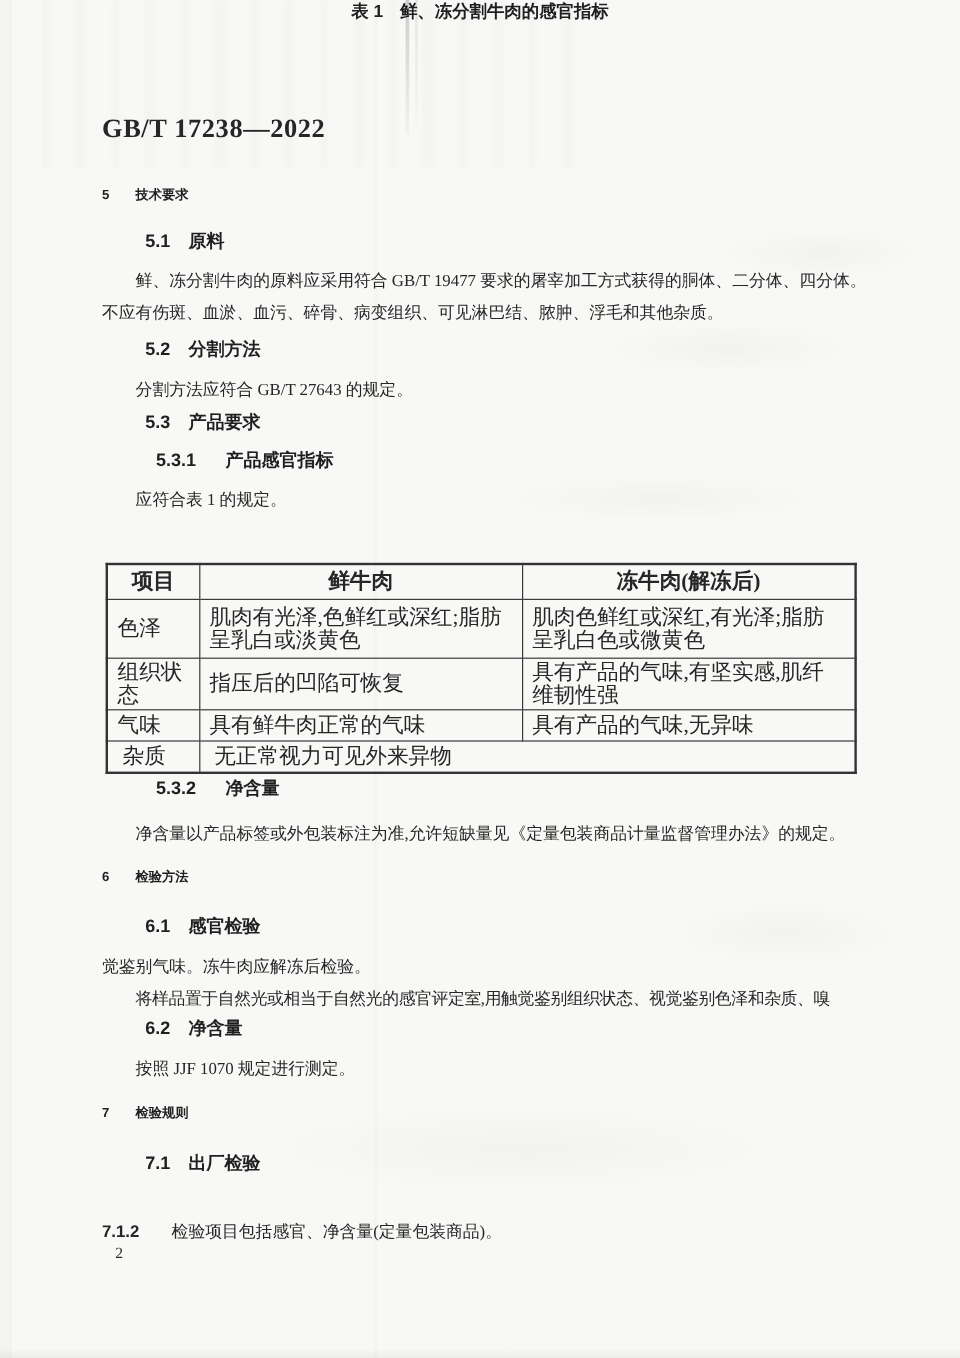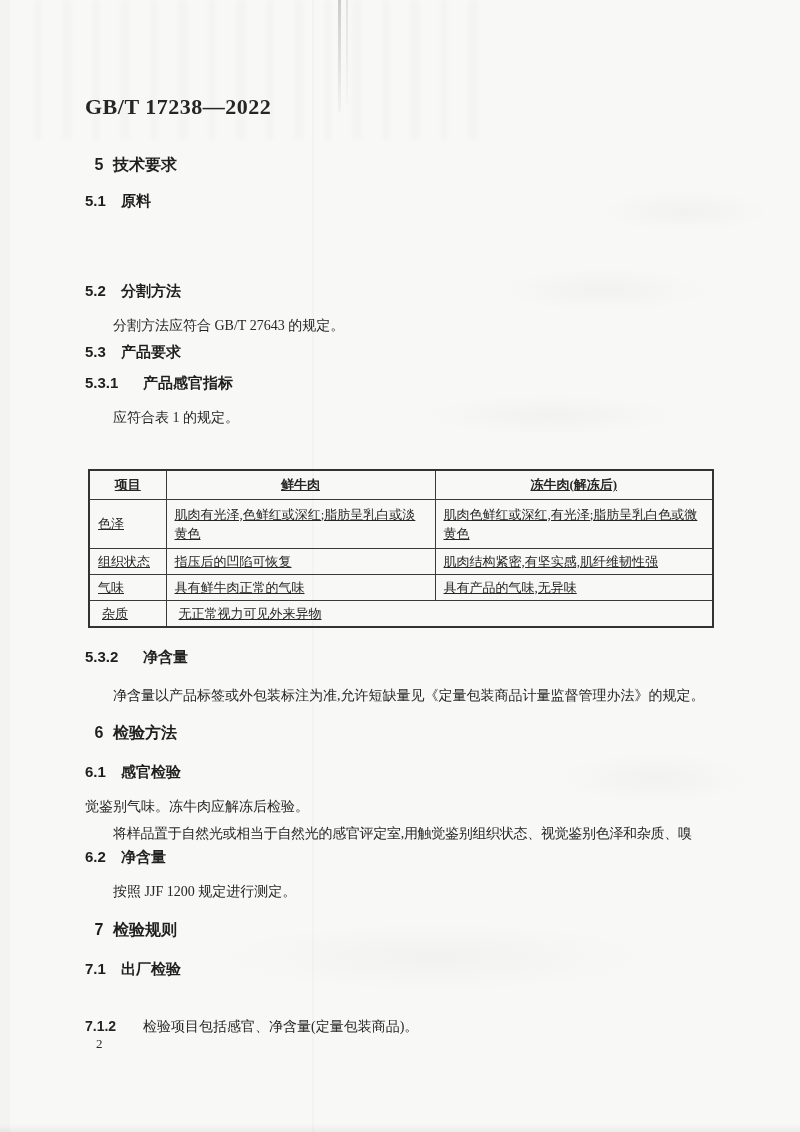--- a/index.html
+++ b/index.html
@@ -9,43 +9,43 @@
     background:#f8f8f7; color:#262626; overflow:hidden;
     font-family:"Liberation Serif","DejaVu Serif",serif;
   }
   .abs { position:absolute; left:85px; }
 
   .doc-number { font-size:22px; font-weight:bold; letter-spacing:0.5px;
     font-family:"Liberation Serif","DejaVu Serif",serif; white-space:nowrap; }
 
   .heading { font-family:"Liberation Sans","DejaVu Sans",sans-serif;
     font-weight:bold; font-size:15px; color:#1f1f1f; white-space:nowrap; }
-  .heading.lvl1 { font-size:16px;text-align:center; }
+  .heading.lvl1 { font-size:11px; }
   .heading .num { display:inline-block; }
   .heading.lvl1 .num { min-width:28px; }
-  .heading.lvl2 .num { min-width:36px; }
-  .heading.lvl3 .num { min-width:58px; }
+  .heading.lvl2 .num { min-width:36px;margin-left:36px; }
+  .heading.lvl3 .num { min-width:58px;margin-left:45px; }
 
   .body-line { font-size:14px; line-height:27px; white-space:nowrap; color:#262626; }
   .indent { padding-left:28px; }
 
   .clause { font-size:14px; white-space:nowrap; }
   .clause .num { display:inline-block; min-width:58px; font-weight:bold;
     font-family:"Liberation Sans","DejaVu Sans",sans-serif; font-size:14px; }
 
   .tbl-caption { position:absolute; left:0; top:431; width:800px; text-align:center;
     font-family:"Liberation Sans","DejaVu Sans",sans-serif; font-weight:bold;
     font-size:14.5px; color:#1f1f1f; }
   .tbl-caption .cap-label { margin-right:14px; }
 
   table.t1 { position:absolute; left:88px; top:469px; width:624px;
     border-collapse:collapse; border:2px solid #333; table-layout:fixed; }
   table.t1 th, table.t1 td { border:1px solid #3a3a3a; 
-    vertical-align:middle; font-size:13px; line-height:19px; padding:2px 8px;
-    color:#262626;text-decoration:underline; }
+    vertical-align:middle; font-size:18px; line-height:19px; padding:2px 8px;
+    color:#262626; }
   table.t1 th { font-weight:bold; height:29px; }
   .col-item { width:77px; } .col-fresh { width:269px; } .col-frozen { width:278px; }
   tr.r-color td { height:49px; }
   tr.r-tissue td { height:26px; }
   tr.r-odor td { height:26px; }
   tr.r-impurity td { height:27px;padding-left:12px; }
 
   .page-num { position:absolute; left:96px; top:1036px; font-size:13px; color:#2b2b2b; }
 
   
@@ -88,35 +88,42 @@
 
   <div class="abs doc-number" style="top:94px">GB/T 17238—2022</div>
 
   <div class="abs heading lvl1" style="top:155px">
     <span class="num">5</span><span>技术要求</span>
   </div>
 
   <div class="abs heading lvl2" style="top:192px">
     <span class="num">5.1</span><span>原料</span>
   </div>
+  <div class="abs" style="top:221px">
+    <div class="body-line indent">鲜、冻分割牛肉的原料应采用符合 GB/T 19477 要求的屠宰加工方式获得的胴体、二分体、四分体。</div>
+    <div class="body-line">不应有伤斑、血淤、血污、碎骨、病变组织、可见淋巴结、脓肿、浮毛和其他杂质。</div>
+  </div>
 
   <div class="abs heading lvl2" style="top:282px">
     <span class="num">5.2</span><span>分割方法</span>
   </div>
   <div class="abs body-line indent" style="top:312px">分割方法应符合 GB/T 27643 的规定。</div>
 
   <div class="abs heading lvl2" style="top:343px">
     <span class="num">5.3</span><span>产品要求</span>
   </div>
 
   <div class="abs heading lvl3" style="top:374px">
     <span class="num">5.3.1</span><span>产品感官指标</span>
   </div>
   <div class="abs body-line indent" style="top:404px">应符合表 1 的规定。</div>
 
+  <div class="tbl-caption">
+    <span class="cap-label">表 1</span><span>鲜、冻分割牛肉的感官指标</span>
+  </div>
 
   <table class="t1">
     <colgroup>
       <col class="col-item">
         <col class="col-fresh">
         <col class="col-frozen">
     </colgroup>
     <tbody>
         <tr>
       <th>项目</th>
@@ -124,21 +131,21 @@
       <th>冻牛肉(解冻后)</th>
     </tr>
     <tr class="r-color">
       <td>色泽</td>
       <td>肌肉有光泽,色鲜红或深红;脂肪呈乳白或淡黄色</td>
       <td>肌肉色鲜红或深红,有光泽;脂肪呈乳白色或微黄色</td>
     </tr>
     <tr class="r-tissue">
       <td>组织状态</td>
       <td>指压后的凹陷可恢复</td>
-      <td>肌肉结构紧密,有坚实感,肌纤维韧性强</td>
+      <td>具有产品的气味,有坚实感,肌纤维韧性强</td>
     </tr>
     <tr class="r-odor">
       <td>气味</td>
       <td>具有鲜牛肉正常的气味</td>
       <td>具有产品的气味,无异味</td>
     </tr>
     <tr class="r-impurity">
       <td>杂质</td>
       <td colspan="2">无正常视力可见外来异物</td>
     </tr>
@@ -158,21 +165,21 @@
     <span class="num">6.1</span><span>感官检验</span>
   </div>
   <div class="abs" style="top:793px">
     <div class="body-line">觉鉴别气味。冻牛肉应解冻后检验。</div>
     <div class="body-line indent" style="letter-spacing:-0.3px">将样品置于自然光或相当于自然光的感官评定室,用触觉鉴别组织状态、视觉鉴别色泽和杂质、嗅</div>
   </div>
 
   <div class="abs heading lvl2" style="top:848px">
     <span class="num">6.2</span><span>净含量</span>
   </div>
-  <div class="abs body-line indent" style="top:878px">按照 JJF 1200 规定进行测定。</div>
+  <div class="abs body-line indent" style="top:878px">按照 JJF 1070 规定进行测定。</div>
 
   <div class="abs heading lvl1" style="top:920px">
     <span class="num">7</span><span>检验规则</span>
   </div>
 
   <div class="abs heading lvl2" style="top:960px">
     <span class="num">7.1</span><span>出厂检验</span>
   </div>
 
   <div class="abs clause" style="top:1018px">

